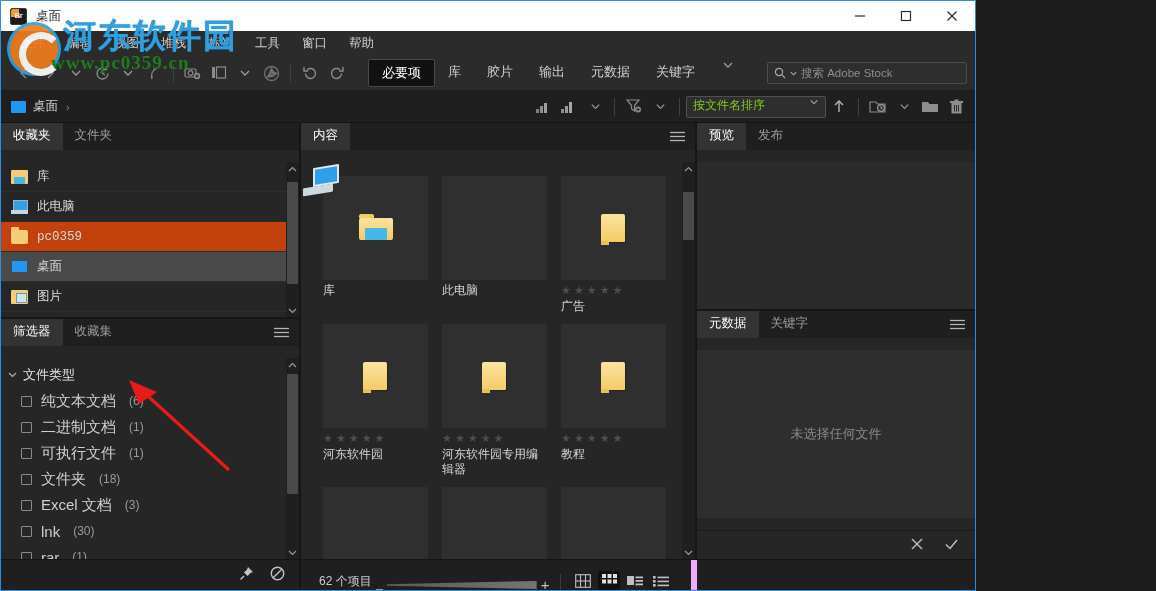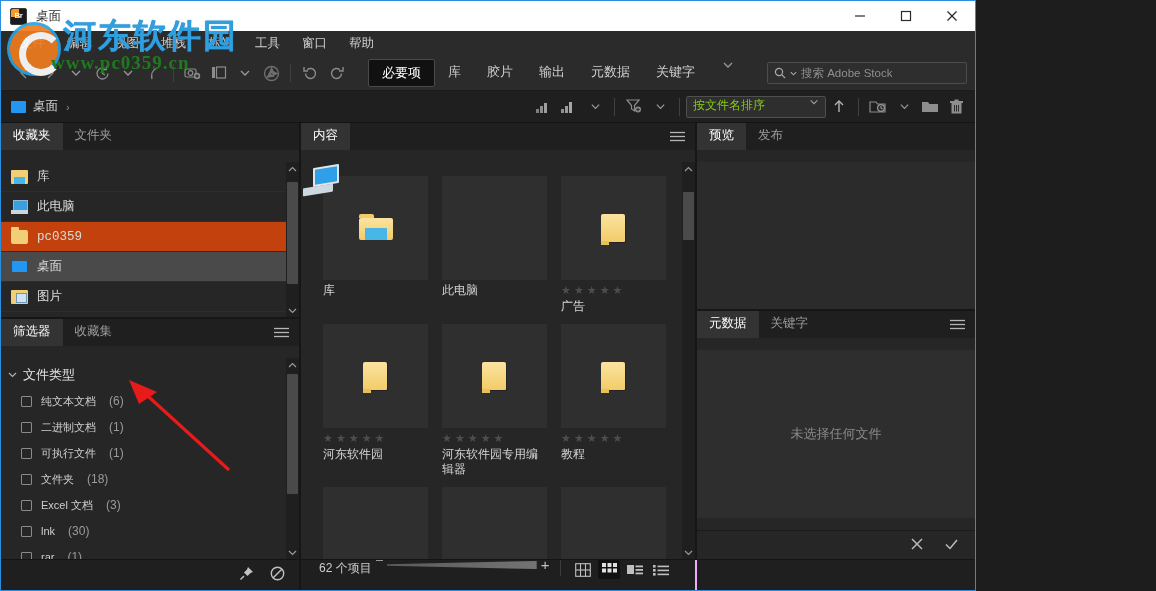--- a/index.html
+++ b/index.html
@@ -104,21 +104,21 @@
                    height:8px; background:#cfe4f2; border:1px solid #6f97b5; }
 
   
   .filter-body { padding:4px 0 0 0; }
   .grp { display:flex; align-items:center; gap:6px; padding:4px 0 4px 6px; }
   .grp-caret { font-size:9px; color:#b0b0b0; width:10px; text-align:center; }
   .grp-txt { font-size:13px; color:#e2e2e2; }
   .fitem { display:flex; align-items:center; gap:9px; height:26px; padding-left:20px; }
   .cbx { width:11px; height:11px; border:1px solid #8a8a8a; border-radius:1px;
          background:transparent; flex:none; }
-  .fitem-txt { font-size:11px; color:#cfcfcf; }
+  .fitem-txt { font-size:15px; color:#cfcfcf; }
   .fitem-cnt { font-size:12px; color:#9a9a9a; margin-left:4px; }
 
   
   .content-body { flex:1; background:#262626; overflow:hidden; position:relative;
                   padding:14px 22px 0 22px; }
   .grid { display:flex; flex-wrap:wrap; gap:10px 14px; }
   .cell { width:105px; }
   .thumb { width:105px; height:104px; background:#2f2f2f; display:flex;
            align-items:center; justify-content:center; }
   .stars { display:flex; gap:3px; margin-top:5px; height:11px; }
@@ -153,22 +153,22 @@
   .meta-foot { height:29px; background:#262626; display:flex; align-items:center;
                justify-content:flex-end; gap:20px; padding-right:16px;
                border-top:1px solid #1b1b1b; color:#bdbdbd; }
 
   
   .statusbar { height:31px; background:#1f1f1f; display:flex; align-items:center;
                border-top:1px solid #141414; }
   .sb-left { width:300px; display:flex; align-items:center; justify-content:flex-end;
              gap:16px; padding-right:14px; color:#c2c2c2;
              border-right:2px solid #161616; height:100%; }
-  .sb-mid { width:396px; display:flex; align-items:flex-start; padding-left:18px; gap:4px;
-            height:100%; border-right:2px solid #f0abfc; }
+  .sb-mid { width:396px; display:flex; align-items:flex-end; padding-left:18px; gap:4px;
+            height:100%; border-right:6px solid #f0abfc; }
   .sb-count { font-size:12px; color:#cccccc; white-space:nowrap; }
   .minus { width:7px; height:1px; background:#9a9a9a; }
   .slider { width:150px; height:10px; position:relative; }
   .slider::before { content:""; position:absolute; left:0; top:4px; width:150px;
                     height:2px; background:linear-gradient(90deg,#5a5a5a,#747474);
                     clip-path:polygon(0 40%,100% 0,100% 100%,0 60%); height:8px; top:1px; }
   .plus { color:#c0c0c0; font-size:15px; line-height:10px; }
   .vsep { width:1px; height:16px; background:#3d3d3d; margin:0 7px; }
   .vbtn { width:22px; height:19px; display:flex; align-items:center;
           justify-content:center; border-radius:2px; }

